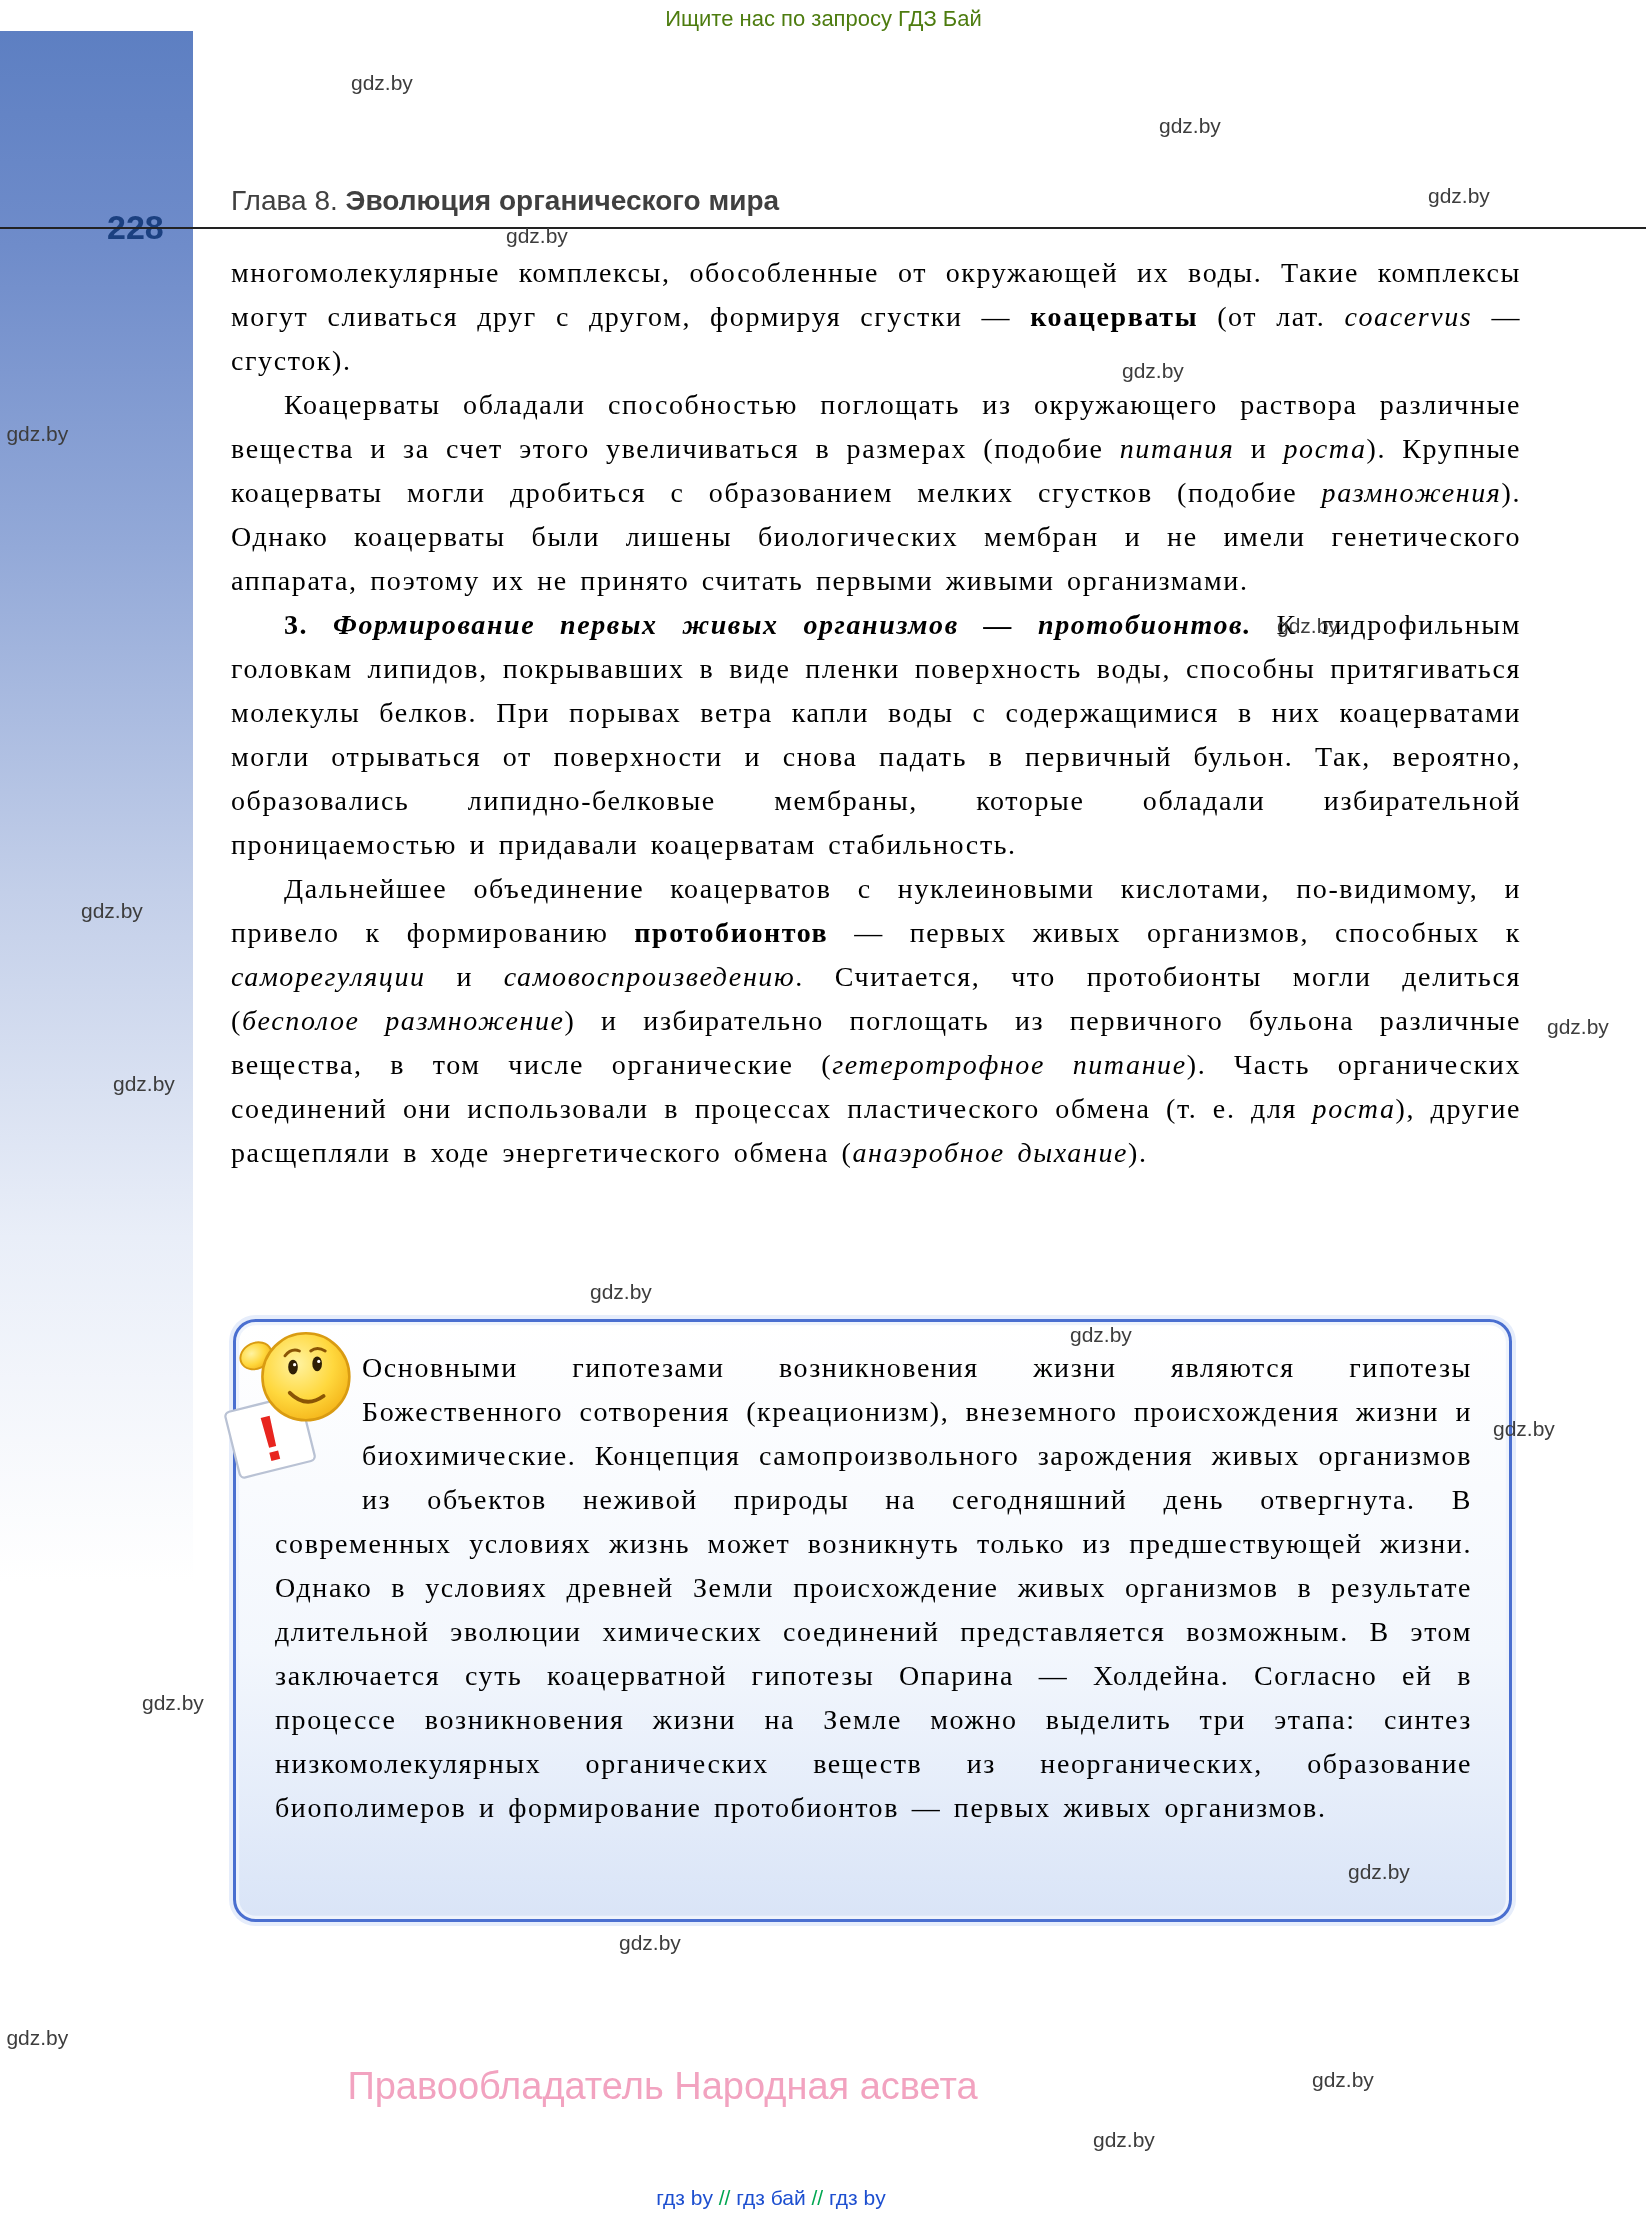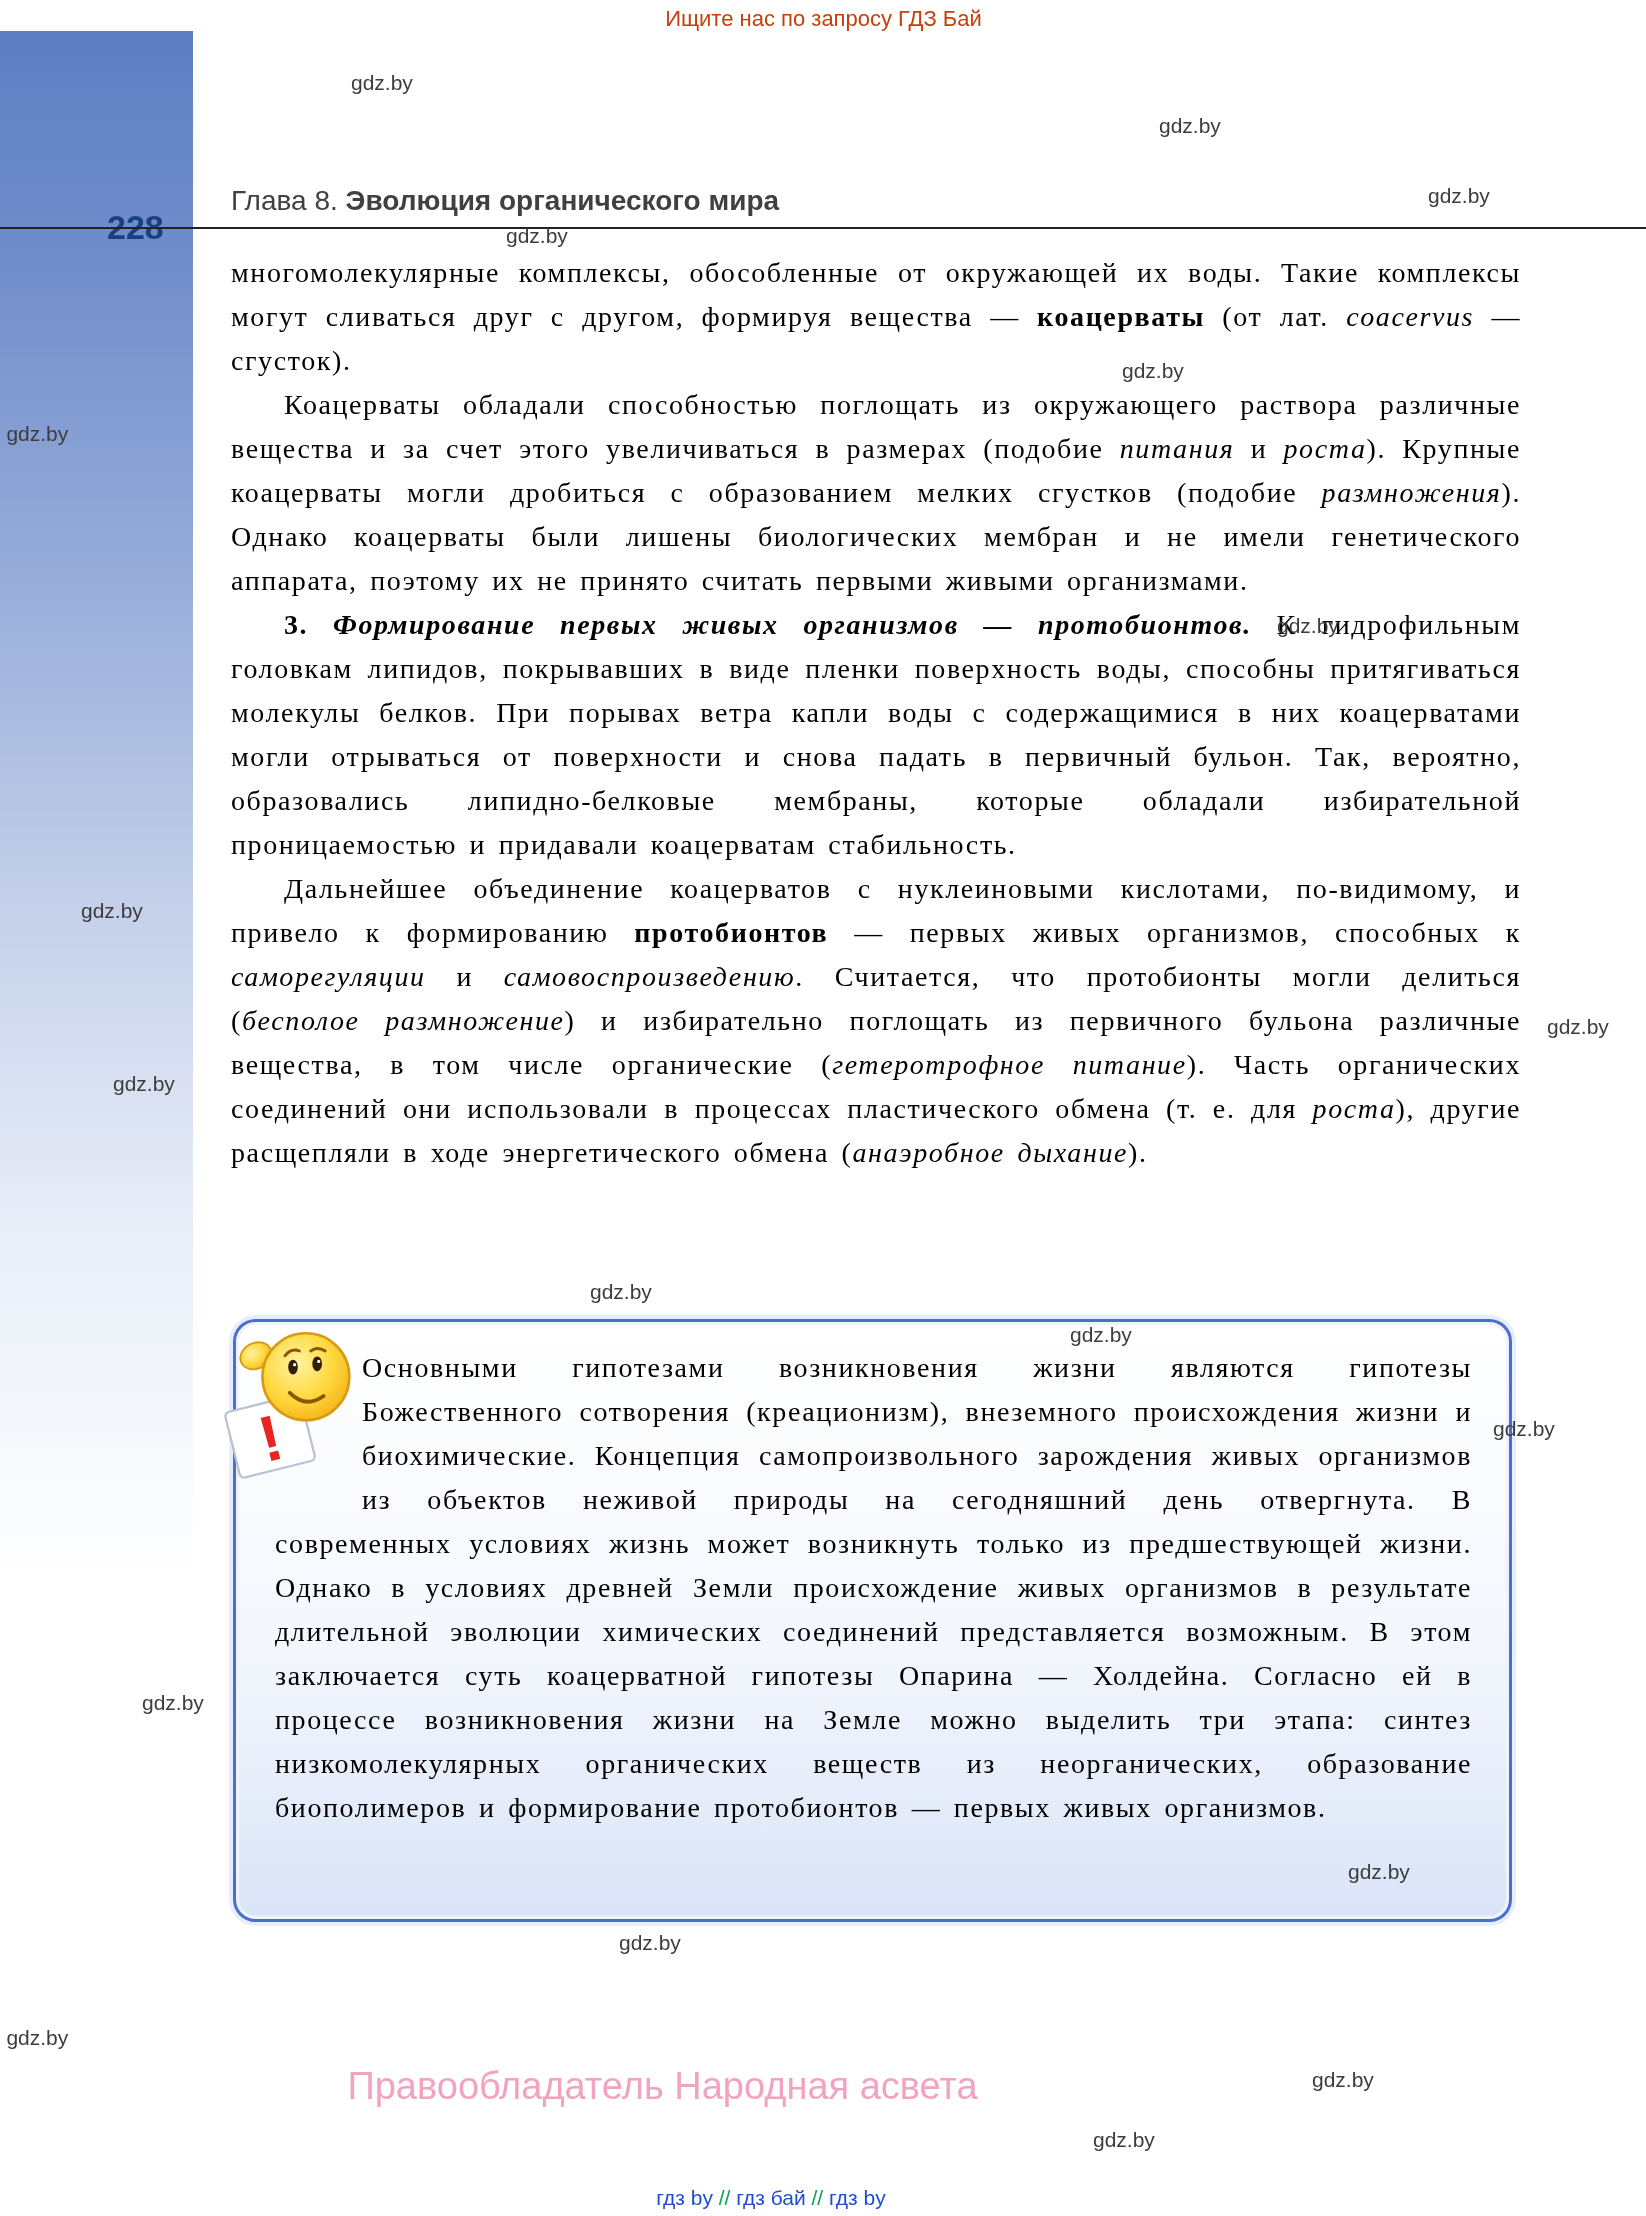--- a/index.html
+++ b/index.html
@@ -10,21 +10,21 @@
     overflow: hidden;
     font-family: "Liberation Serif", serif;
   }
   .page { position: absolute; inset: 0; }
 
   
   .top-note {
     position: absolute; top: 6.4px; left: 0; width: 100%;
     text-align: center;
     font-family: "Liberation Sans", sans-serif;
-    font-size: 22px; color: #c2410c;
+    font-size: 22px; color: #4d7c0f;
   }
 
   
   .sidebar {
     position: absolute; left: 0; top: 31px; width: 193px; height: 2153px;
     background: linear-gradient(180deg,
       #5d7fc2 0%, #6f8cca 10%, #93a9d8 24%,
       #c3cfe9 40%, #e9eef8 56%, #ffffff 72%, #ffffff 100%);
   }
 
@@ -118,21 +118,21 @@
   <div class="page-number">228</div>
 
   <div class="chapter-header">
     <span>Глава 8.</span>
     <span class="bold">Эволюция органического мира</span>
   </div>
 
   <div class="header-rule"></div>
 
   <div class="body-text">
-      <p class="para"><span>многомолекулярные комплексы, обособленные от окружающей их воды. Такие комплексы могут сливаться друг с другом, формируя вещества — </span><span class="b">коацерваты</span><span> (от лат. </span><span class="i">coacervus</span><span> — сгусток).</span></p>
+      <p class="para"><span>многомолекулярные комплексы, обособленные от окружающей их воды. Такие комплексы могут сливаться друг с другом, формируя сгустки — </span><span class="b">коацерваты</span><span> (от лат. </span><span class="i">coacervus</span><span> — сгусток).</span></p>
       <p class="para ind"><span>Коацерваты обладали способностью поглощать из окружающего раствора различные вещества и за счет этого увеличиваться в размерах (подобие </span><span class="i">питания</span><span> и </span><span class="i">роста</span><span>). Крупные коацерваты могли дробиться с образованием мелких сгустков (подобие </span><span class="i">размножения</span><span>). Однако коацерваты были лишены биологических мембран и не имели генетического аппарата, поэтому их не принято считать первыми живыми организмами.</span></p>
       <p class="para ind"><span class="b">3. </span><span class="b i">Формирование первых живых организмов — протобионтов.</span><span> К гидрофильным головкам липидов, покрывавших в виде пленки поверхность воды, способны притягиваться молекулы белков. При порывах ветра капли воды с содержащимися в них коацерватами могли отрываться от поверхности и снова падать в первичный бульон. Так, вероятно, образовались липидно-белковые мембраны, которые обладали избирательной проницаемостью и придавали коацерватам стабильность.</span></p>
       <p class="para ind"><span>Дальнейшее объединение коацерватов с нуклеиновыми кислотами, по-видимому, и привело к формированию </span><span class="b">протобионтов</span><span> — первых живых организмов, способных к </span><span class="i">саморегуляции</span><span> и </span><span class="i">самовоспроизведению</span><span>. Считается, что протобионты могли делиться (</span><span class="i">бесполое размножение</span><span>) и избирательно поглощать из первичного бульона различные вещества, в том числе органические (</span><span class="i">гетеротрофное питание</span><span>). Часть органических соединений они использовали в процессах пластического обмена (т. е. для </span><span class="i">роста</span><span>), другие расщепляли в ходе энергетического обмена (</span><span class="i">анаэробное дыхание</span><span>).</span></p>
     </div>
 
   <div class="callout">
     <svg class="callout-icon" viewBox="0 0 88 100" aria-hidden="true">
       <defs>
         <radialGradient id="faceg" cx="40%" cy="35%" r="75%">
           <stop offset="0%" stop-color="#fff3a0"></stop>

